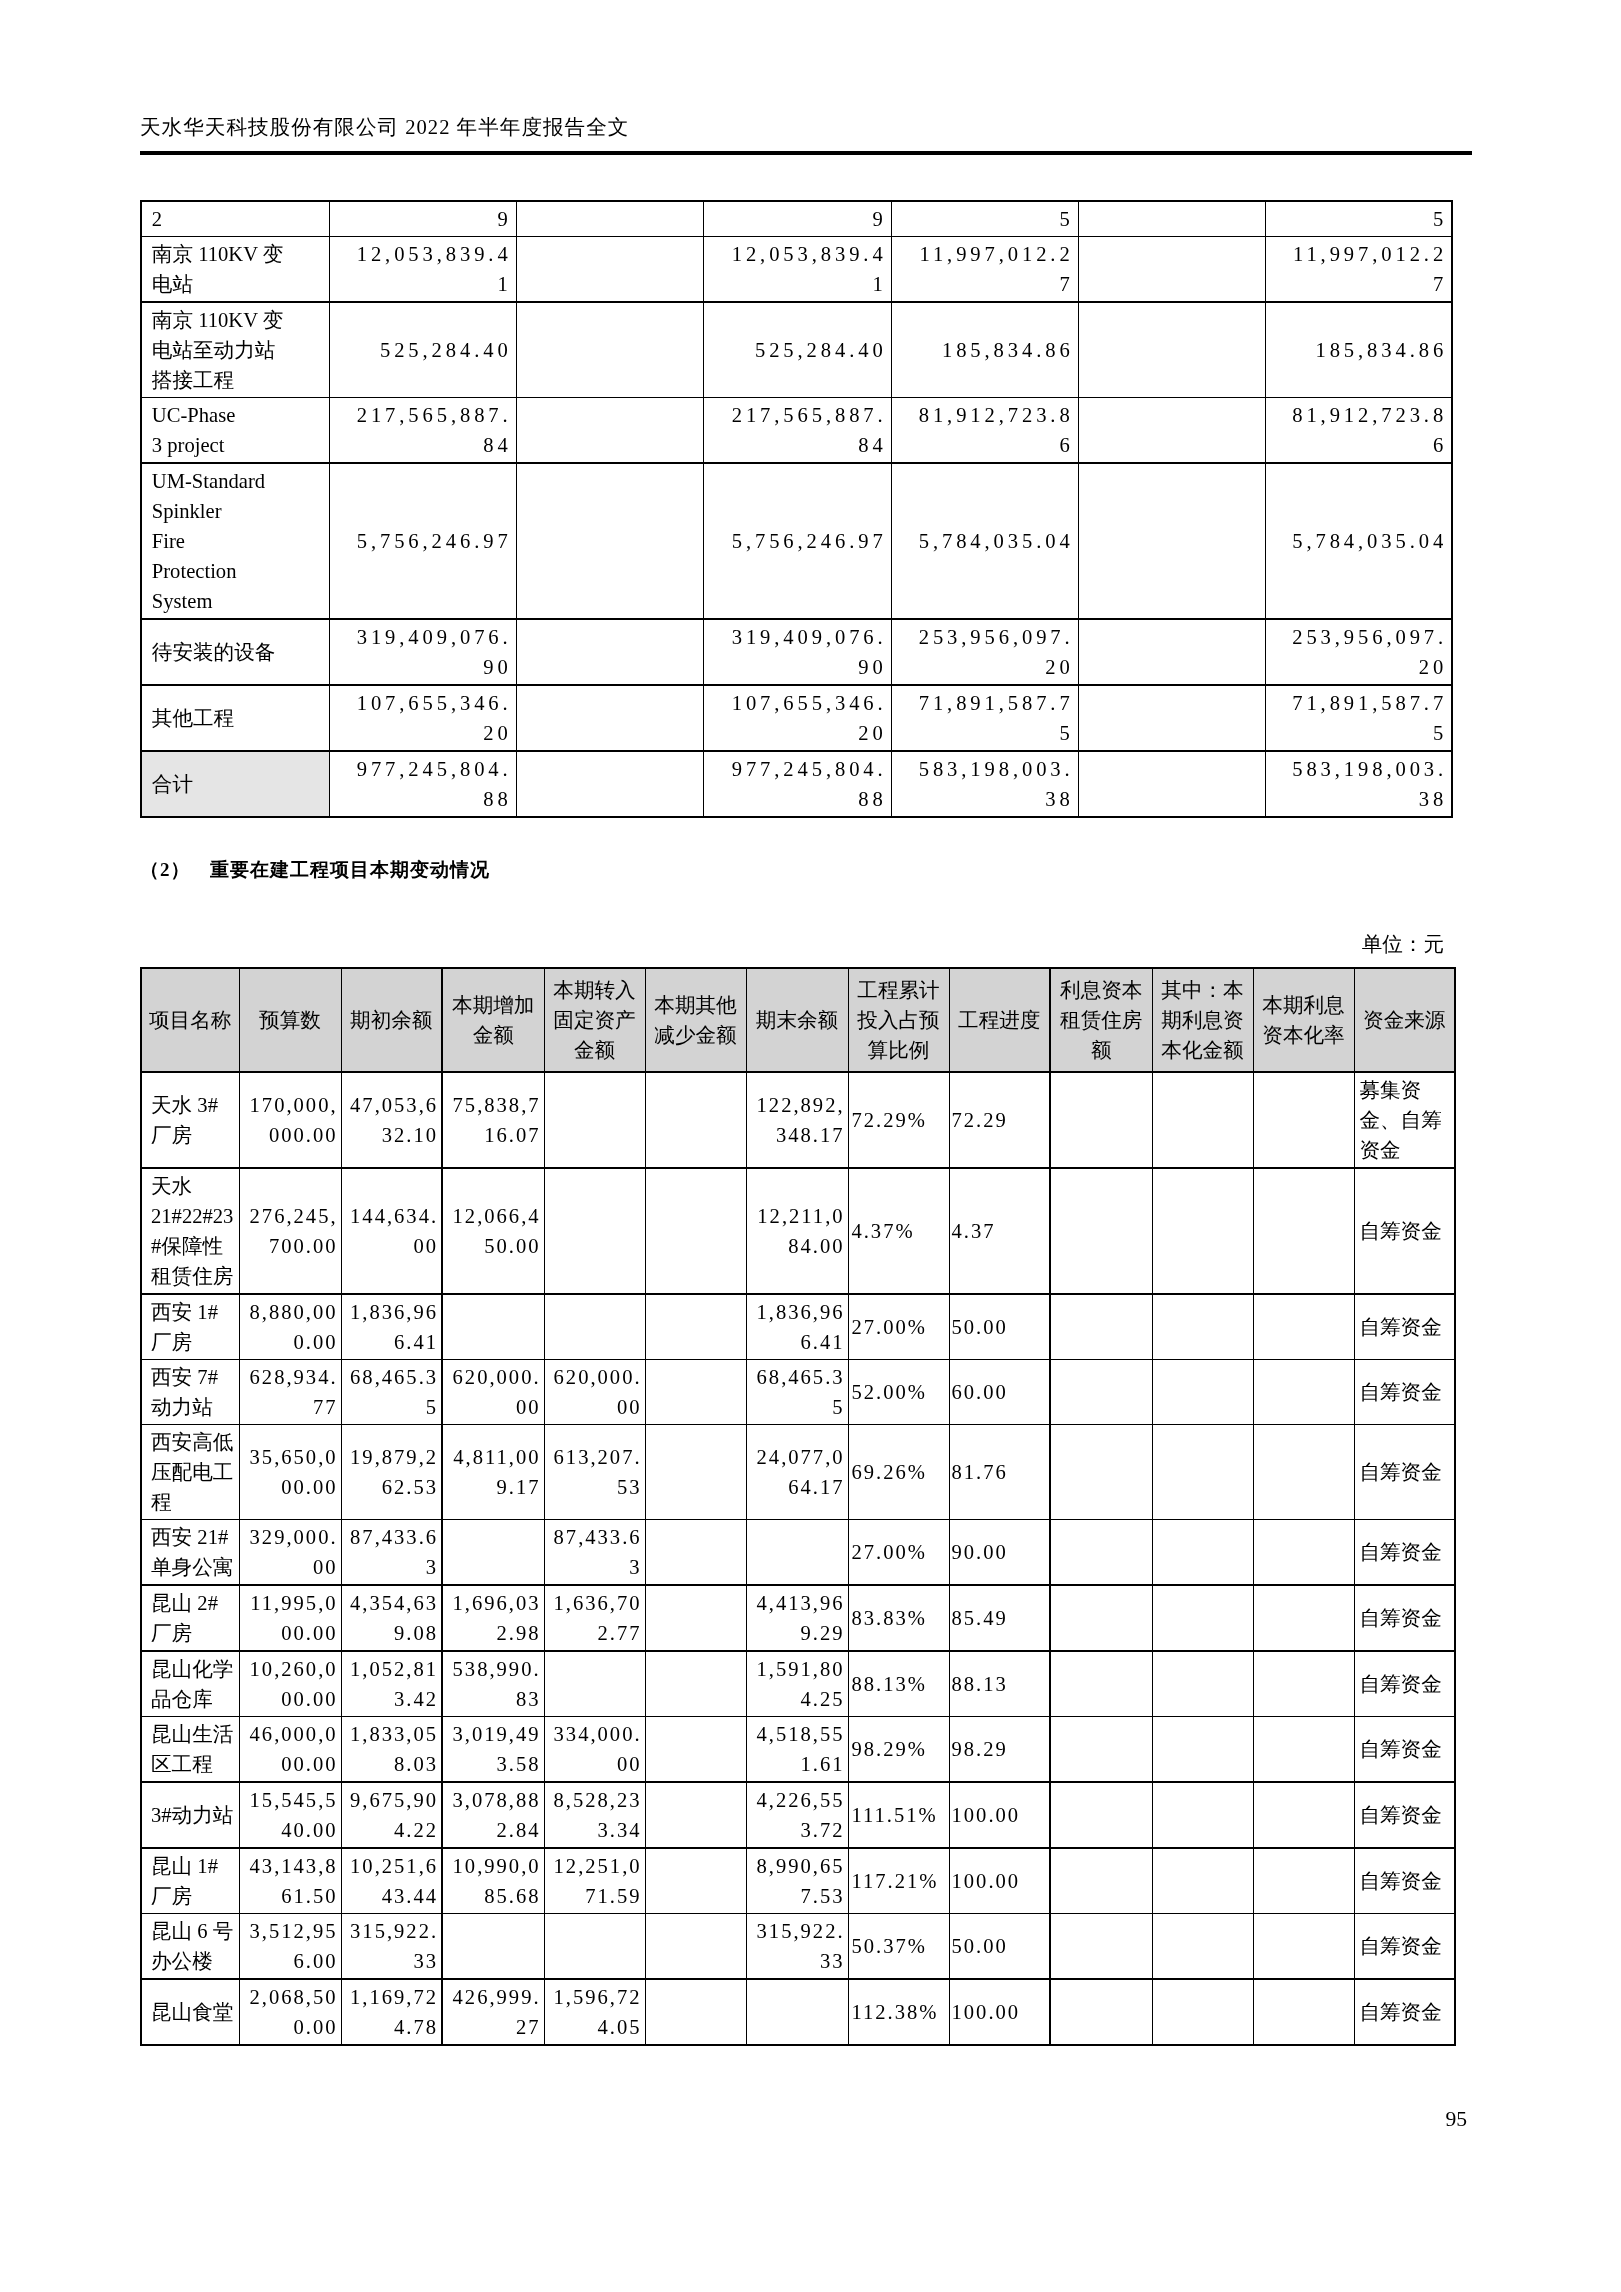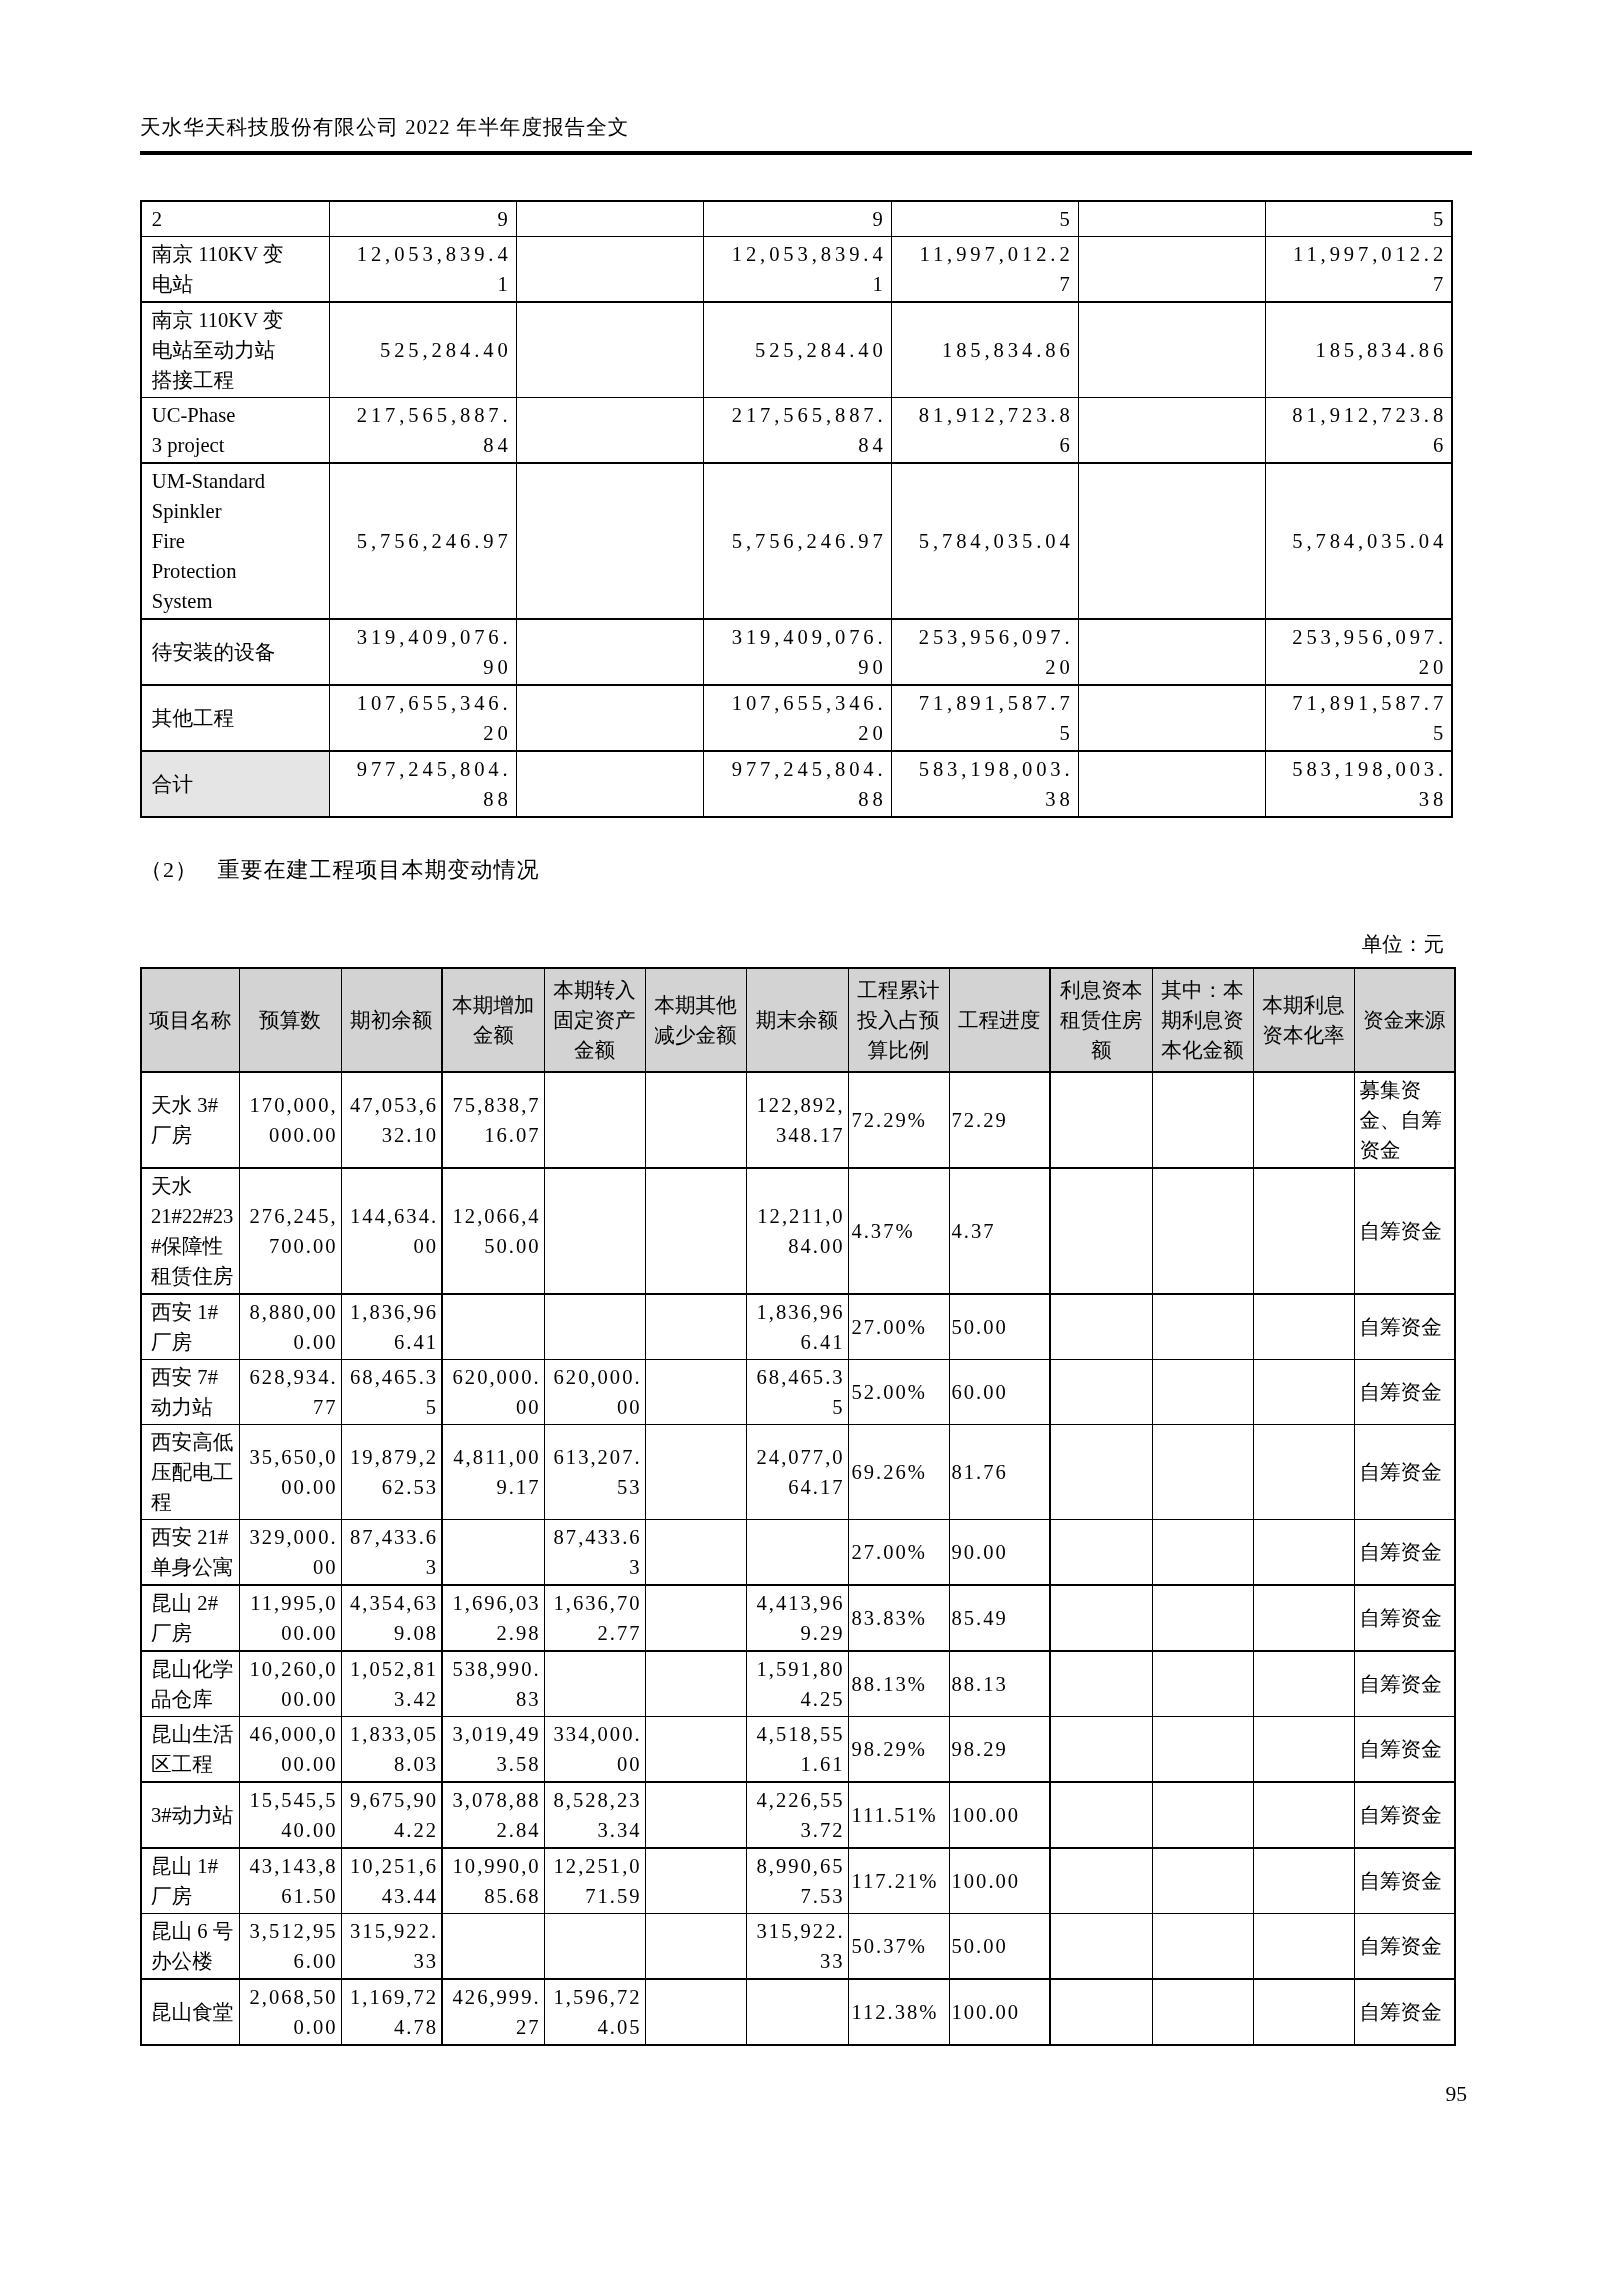--- a/index.html
+++ b/index.html
@@ -32,24 +32,24 @@
 
   .name { text-align:left; white-space:pre-line; padding-left:9px; }
   .t1 .name { padding-left:9.8px; }
   .num  { text-align:right; word-break:break-all; letter-spacing:2px; padding-left:2.9px; padding-right:2.9px; }
   .t1 .num { letter-spacing:3.9px; padding-left:23.5px; padding-right:3.9px; }
   .pct  { text-align:left; letter-spacing:2px; padding-right:1px; }
   .prog { text-align:left; letter-spacing:2px; padding-left:2px; }
   .src  { text-align:left; white-space:pre-line; padding-left:4.9px;border-radius:26px; }
   .t1 tbody tr:last-child td:first-child { background:#e5e5e5; }
 
-  .section-heading { margin-top:37px; font-size:22px; font-weight:normal; letter-spacing:1px; line-height:30px; }
+  .section-heading { margin-top:37px; font-size:19px; font-weight:bold; letter-spacing:1px; line-height:30px; }
   .section-heading .sec-num { margin-right:19.6px; }
   .unit-label { width:1304px; text-align:right; margin-top:45px; font-size:20.6px; line-height:29px; }
-  .page-number { width:1327px; text-align:right; margin-top:34px; font-size:21.6px; line-height:29px; }
+  .page-number { width:1327px; text-align:right; margin-top:59px; font-size:21.6px; line-height:29px; }
 </style>
 </head>
 <body>
 
 <div class="content">
   <div class="doc-header">天水华天科技股份有限公司 2022 年半年度报告全文</div>
   <div class="header-rule"></div>
 
   <table class="t1">
       <colgroup>

